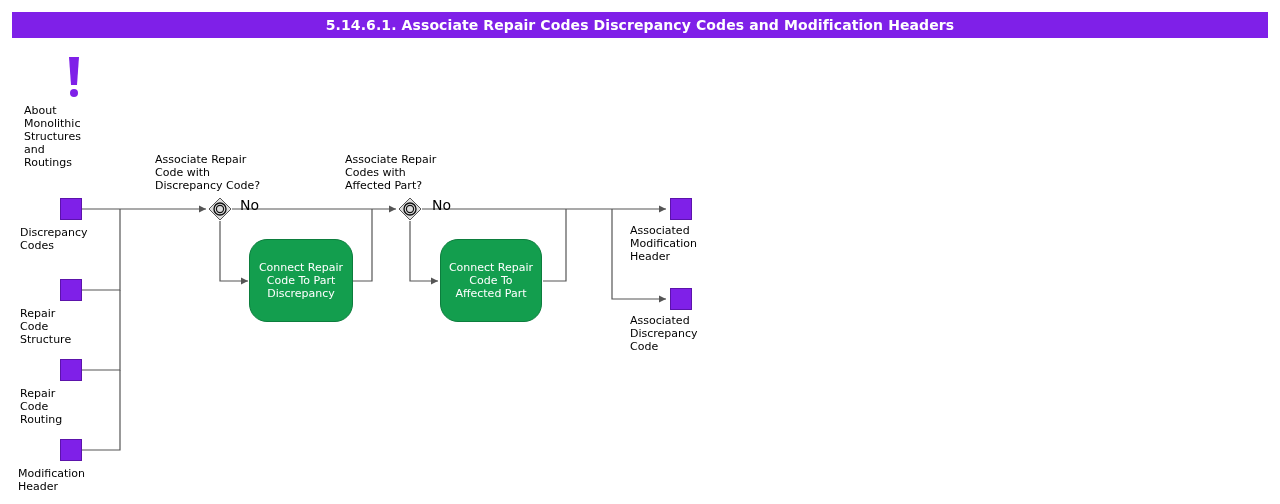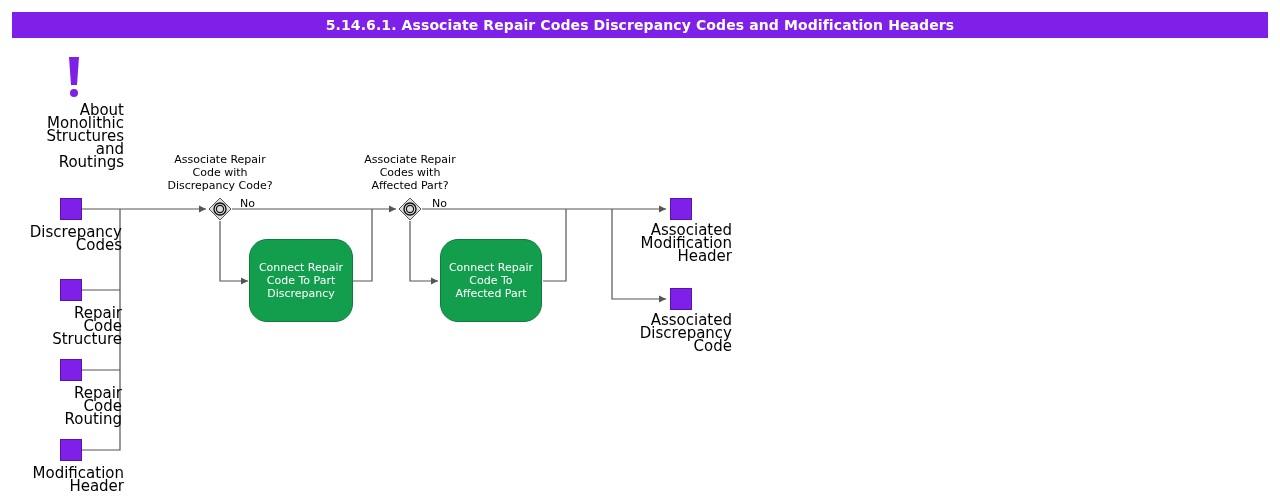--- a/index.html
+++ b/index.html
@@ -48,22 +48,22 @@
   }
   .sq {
     width: 22px;
     height: 22px;
     background: #7F20E8;
     border: 1px solid #5c13ab;
     box-sizing: border-box;
   }
   .node-label {
     position: absolute;
-    text-align: right;
-    font-size: 15px;
+    text-align: left;
+    font-size: 11px;
     line-height: 13px;
     color: #000000;
     white-space: pre-line;
   }
   .task {
     position: absolute;
     background: #139E4E;
     border: 1px solid #0c7d3d;
     border-radius: 18px;
     color: #ffffff;
@@ -77,26 +77,26 @@
     padding: 4px;
     white-space: pre-line;
   }
   .gateway {
     position: absolute;
     width: 24px;
     height: 24px;
   }
   .edge-label {
     position: absolute;
-    font-size: 11px;
+    font-size: 14px;
     color: #000000;
   }
   .gw-label {
     position: absolute;
-    text-align: center;
+    text-align: left;
     font-size: 11px;
     line-height: 13px;
     color: #000000;
     white-space: pre-line;
   }
   .note-icon {
     position: absolute;
   }
 </style>
 </head>

